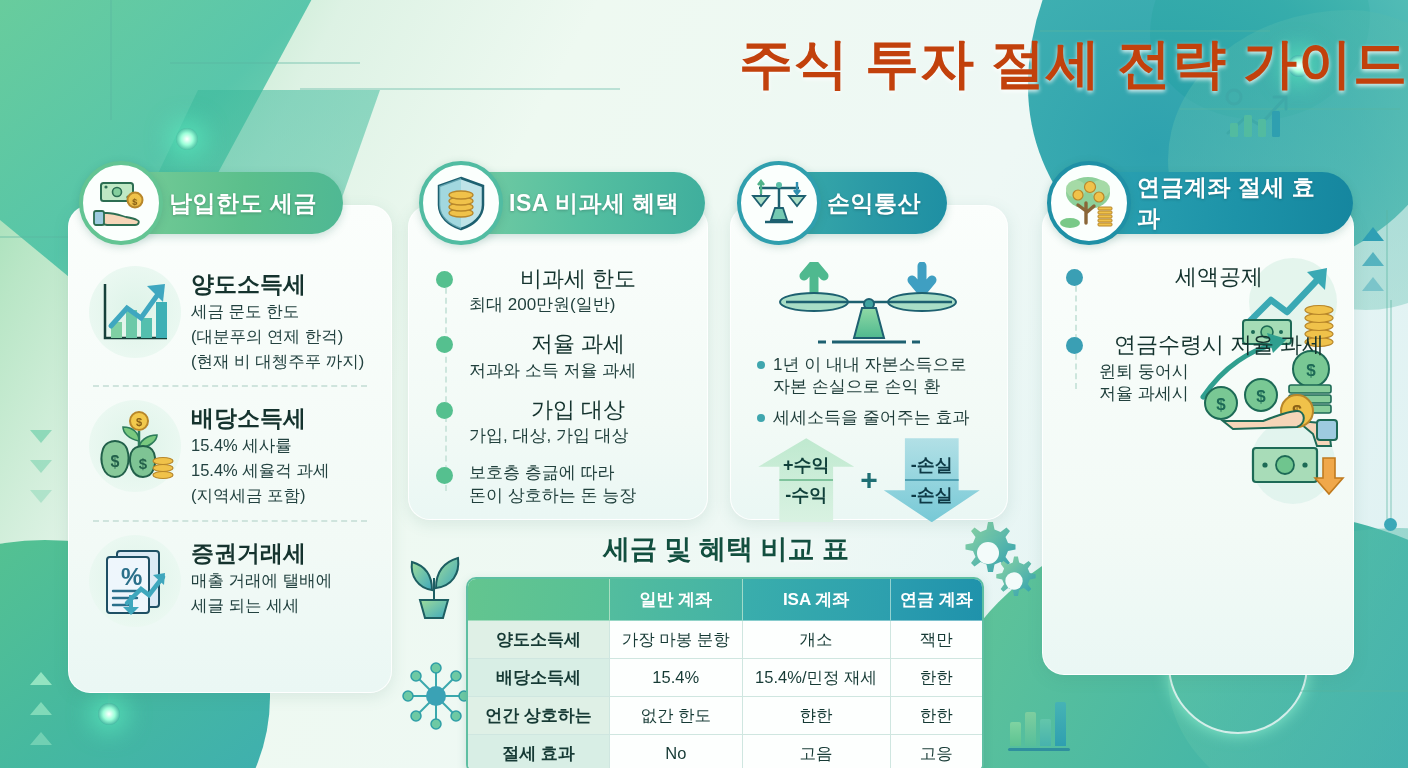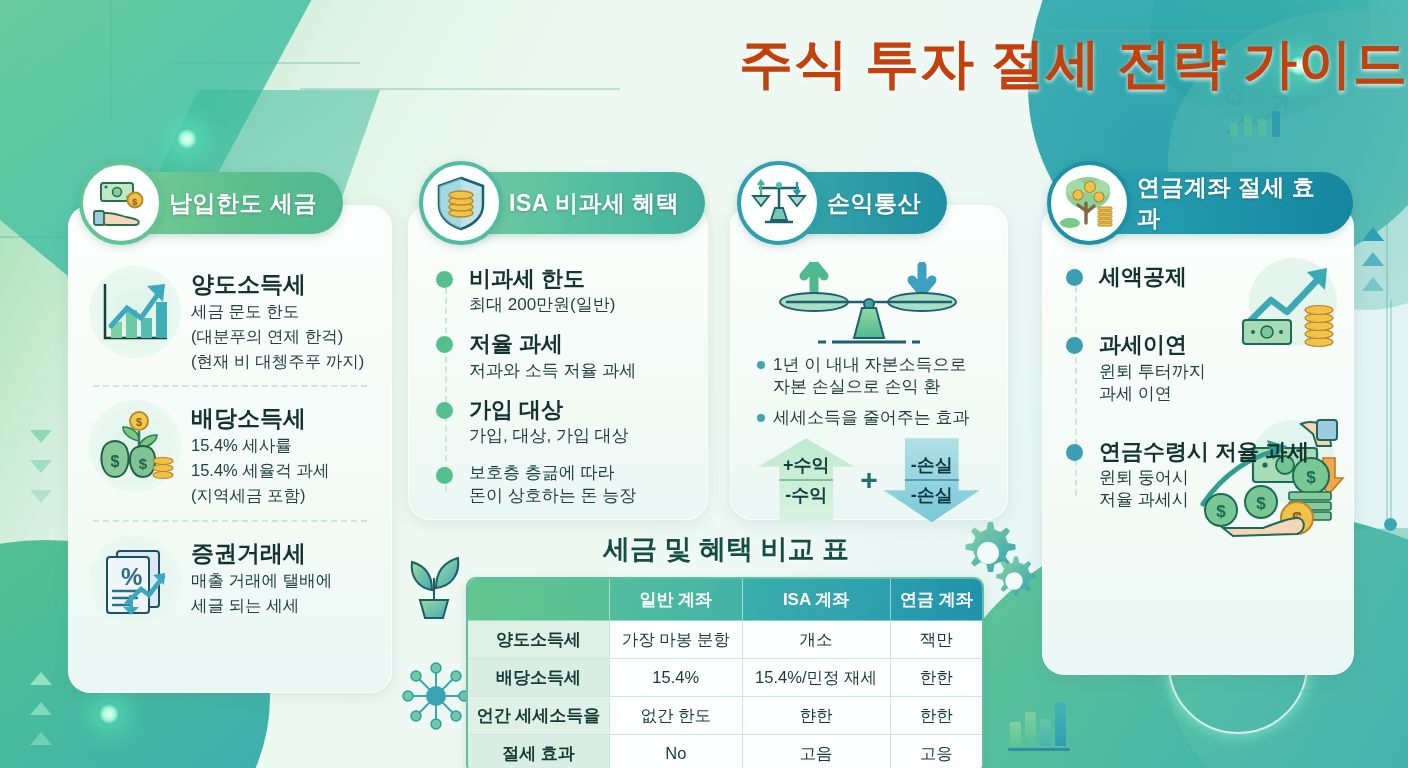--- a/index.html
+++ b/index.html
@@ -171,21 +171,21 @@
     content:""; position:absolute; left:10px; top:12px; bottom:16px;
     border-left:2px dashed #cde6dd;
   }
   .bitem { position:relative; margin-bottom:15px; }
   .bitem .dot {
     position:absolute; left:-33px; top:5px;
     width:17px; height:17px; border-radius:50%;
   }
   .dot-green { background:#55c08f; }
   .dot-teal  { background:#3a9fb4; }
-  .b-title { font-size:22px; font-weight:bold; color:#14332e; line-height:1.2; }
+  .b-title { font-size:22px; font-weight:normal; color:#14332e; line-height:1.2;text-align:center; }
   .b-sub   { font-size:17px; color:#21403d; line-height:1.3; margin-top:2px; }
   .b-plain { font-size:17px; color:#21403d; line-height:1.32; }
 
   
   .c3-bullets { padding:0 14px; }
   .c3-line { display:flex; gap:8px; font-size:17px; color:#1f3d3a; line-height:1.3; margin-bottom:9px; }
   .c3-line .bd { flex:0 0 8px; height:8px; border-radius:50%; background:#3fa6ae; margin-top:7px; }
   .arrowbox { display:flex; align-items:center; justify-content:center; gap:6px; margin-top:8px; }
   .arrow-up-box, .arrow-dn-box {
     position:relative; width:96px; height:84px;
@@ -656,26 +656,20 @@
         <circle cx="104" cy="100" r="16" fill="#f0c24a" stroke="#b8872a" stroke-width="2"></circle>
         <text x="104" y="107" font-size="18" font-weight="bold" text-anchor="middle" fill="#8a6116" font-family="Liberation Sans, sans-serif">$</text>
         <path d="M30 110 L70 110 C86 104 96 100 104 100 C112 100 114 112 104 116 L40 118 Z" fill="#f6d5b8" stroke="#1d6a56" stroke-width="2"></path>
       </svg>
 
       <div class="blist">
         <div class="bitem" style="margin-bottom:42px;">
           <span class="dot dot-teal"></span>
           <div class="b-title">세액공제</div>
         </div>
-        <div class="bitem" style="margin-bottom:34px;">
-          <span class="dot dot-teal"></span>
-          <div class="b-title">과세이연</div>
-          <div class="b-sub" style="white-space:pre-line;">윈퇴 투터까지
-과세 이연</div>
-        </div>
         <div class="bitem" style="margin-bottom:12px;">
           <span class="dot dot-teal"></span>
           <div class="b-title">연금수령시 저율 과세</div>
           <div class="b-sub" style="white-space:pre-line;">윈퇴 둥어시
 저율 과세시</div>
         </div>
       </div>
     </div>
   </div>
 
@@ -697,21 +691,21 @@
         <td class="val">개소</td>
         <td class="val">잭만</td>
       </tr>
       <tr>
         <td class="rowlab">배당소득세</td>
         <td class="val">15.4%</td>
         <td class="val">15.4%/민정 재세</td>
         <td class="val">한한</td>
       </tr>
       <tr>
-        <td class="rowlab">언간 세세소득을</td>
+        <td class="rowlab">언간 상호하는</td>
         <td class="val">없간 한도</td>
         <td class="val">햔한</td>
         <td class="val">한한</td>
       </tr>
       <tr>
         <td class="rowlab">절세 효과</td>
         <td class="val">No</td>
         <td class="val">고음</td>
         <td class="val">고응</td>
       </tr>

